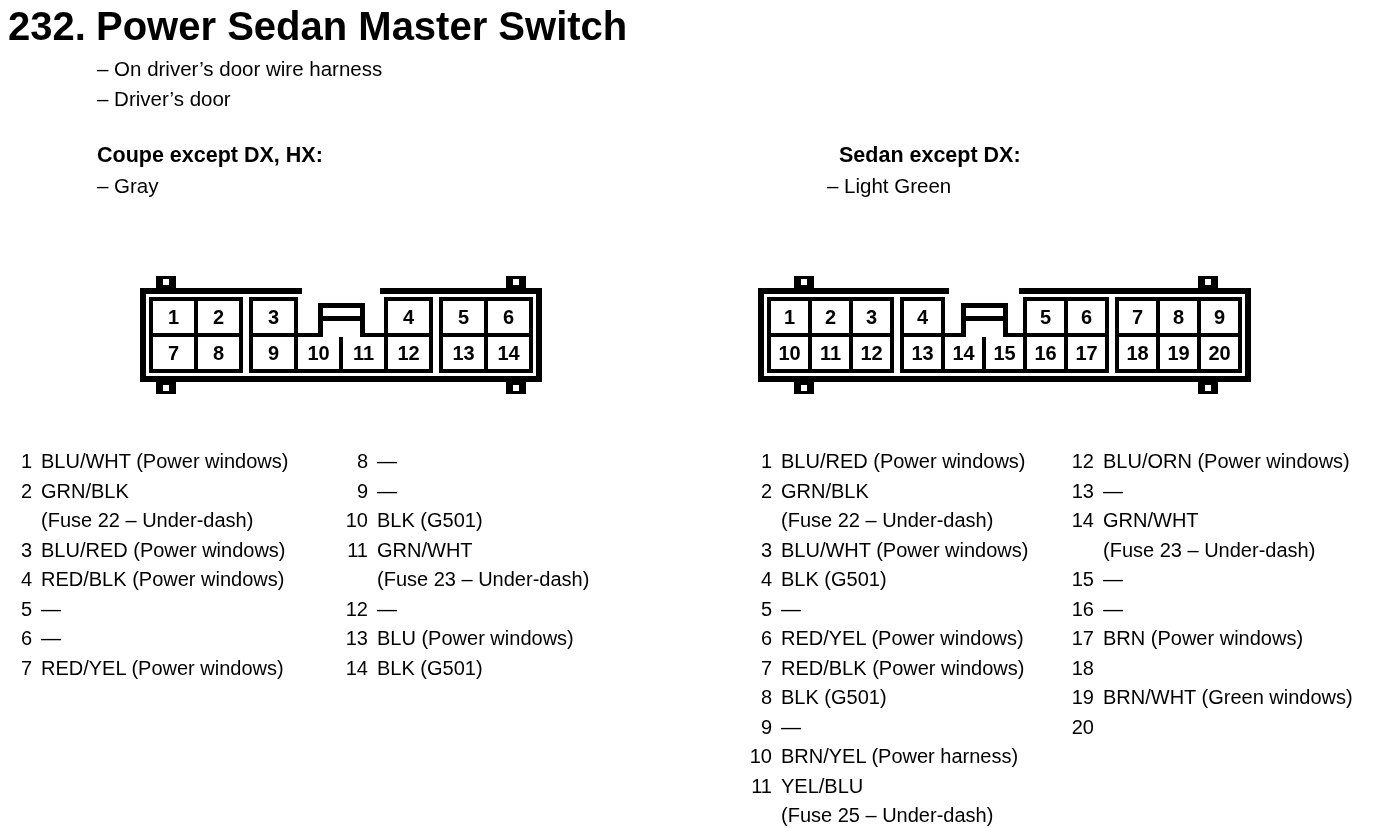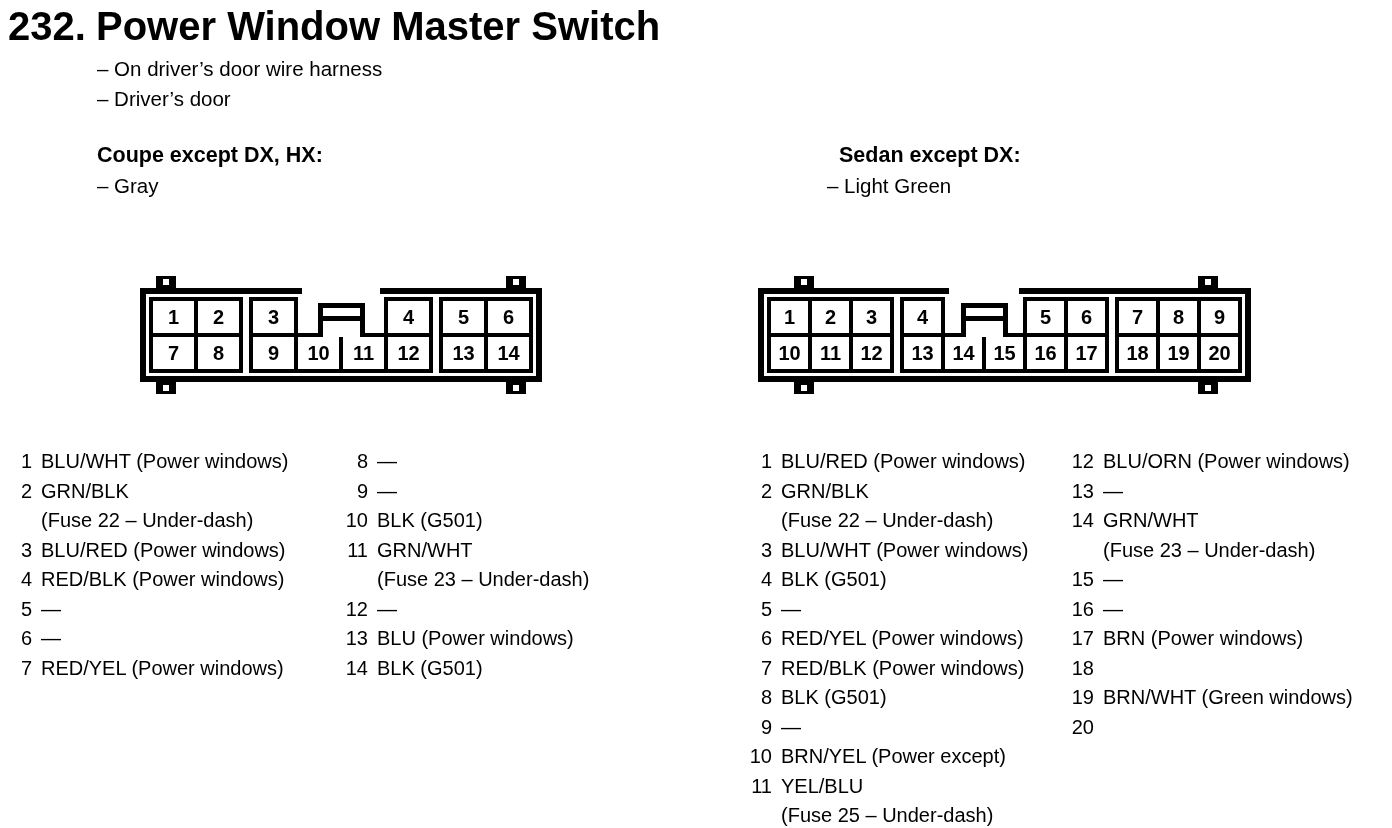--- a/index.html
+++ b/index.html
@@ -41,21 +41,21 @@
   #pins-1-0{left:746px;top:447px;}
   #pins-1-1{left:1068px;top:447px;}
   .pin-row{display:flex;}
   .pin-num{width:26px;text-align:right;margin-right:9px;flex:none;}
 </style>
 </head>
 <body>
 
 <div class="title-row">
   <span class="title-num">232.</span>
-  <span>Power Window Master Switch</span>
+  <span>Power Sedan Master Switch</span>
 </div>
 <div class="notes">
   <div>– On driver’s door wire harness</div>
   <div>– Driver’s door</div>
 </div>
 
 <div class="sec-head pos0">Coupe except DX, HX:</div>
 <div class="color-note pos0">– Gray</div>
 <div class="sec-head pos1">Sedan except DX:</div>
 <div class="color-note pos1">– Light Green</div>
@@ -207,21 +207,21 @@
     <div class="pin-row">
       <span class="pin-num">8</span>
       <span class="pin-label">BLK (G501)</span>
     </div>
     <div class="pin-row">
       <span class="pin-num">9</span>
       <span class="pin-label">—</span>
     </div>
     <div class="pin-row">
       <span class="pin-num">10</span>
-      <span class="pin-label">BRN/YEL (Power except)</span>
+      <span class="pin-label">BRN/YEL (Power harness)</span>
     </div>
     <div class="pin-row">
       <span class="pin-num">11</span>
       <span class="pin-label">YEL/BLU<br>(Fuse 25 – Under-dash)</span>
     </div>
   </div>
 <div id="pins-1-1" class="pin-col">
     <div class="pin-row">
       <span class="pin-num">12</span>
       <span class="pin-label">BLU/ORN (Power windows)</span>

